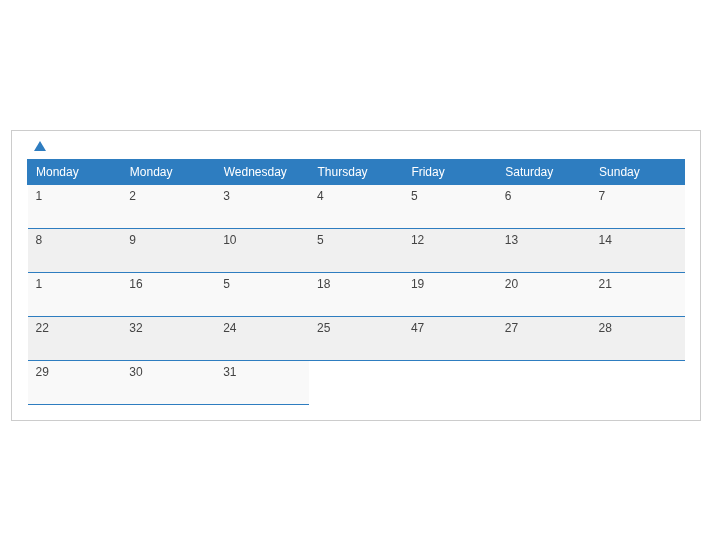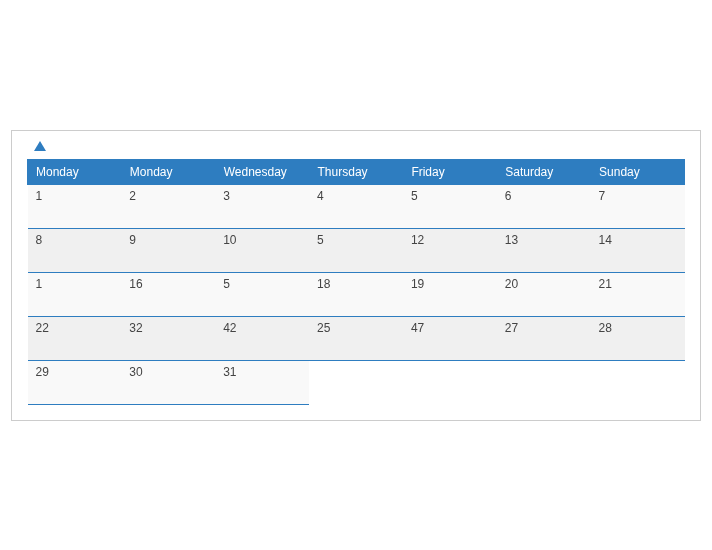--- a/index.html
+++ b/index.html
@@ -154,21 +154,21 @@
           <td><span class="day-num">16</span></td>
           <td><span class="day-num">5</span></td>
           <td><span class="day-num">18</span></td>
           <td><span class="day-num">19</span></td>
           <td><span class="day-num">20</span></td>
           <td><span class="day-num">21</span></td>
         </tr>
         <tr>
           <td><span class="day-num">22</span></td>
           <td><span class="day-num">32</span></td>
-          <td><span class="day-num">42</span></td>
+          <td><span class="day-num">24</span></td>
           <td><span class="day-num">25</span></td>
           <td><span class="day-num">47</span></td>
           <td><span class="day-num">27</span></td>
           <td><span class="day-num">28</span></td>
         </tr>
         <tr>
           <td><span class="day-num">29</span></td>
           <td><span class="day-num">30</span></td>
           <td><span class="day-num">31</span></td>
           <td class="empty" style="background: rgb(255, 255, 255); border-bottom: none;"></td>

